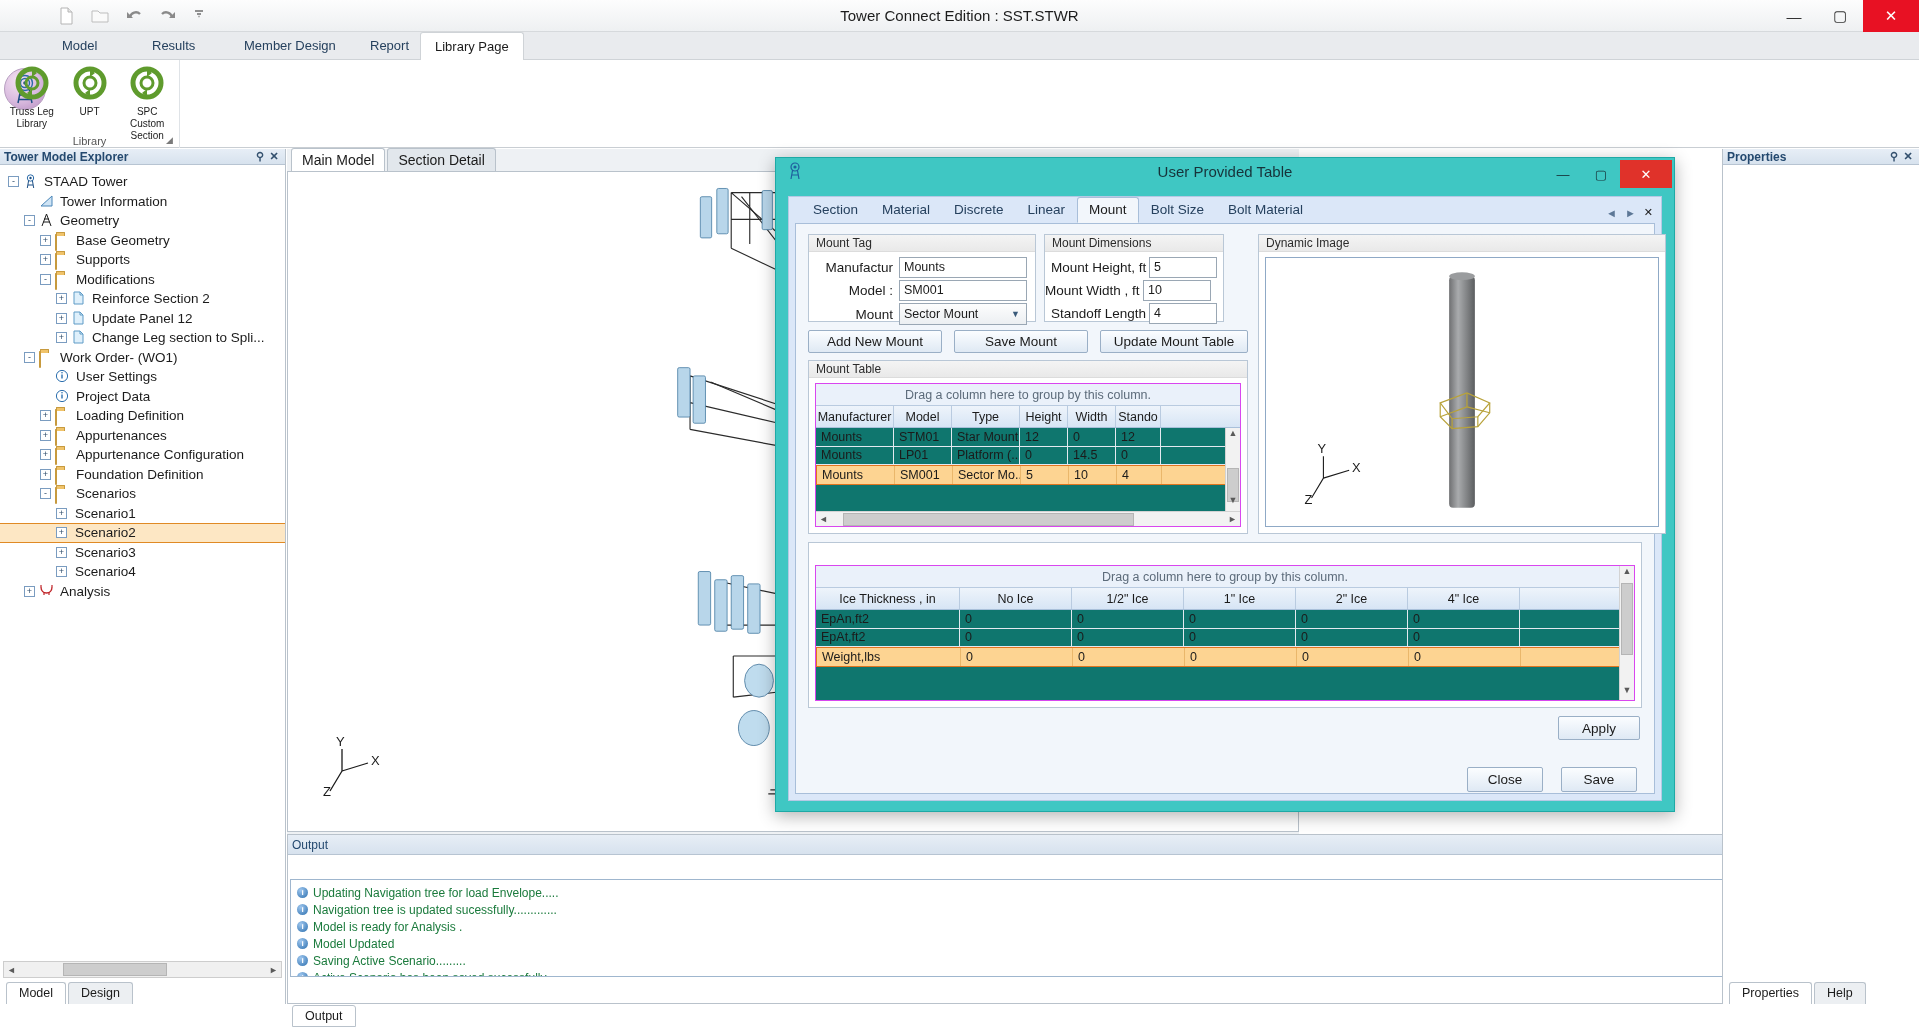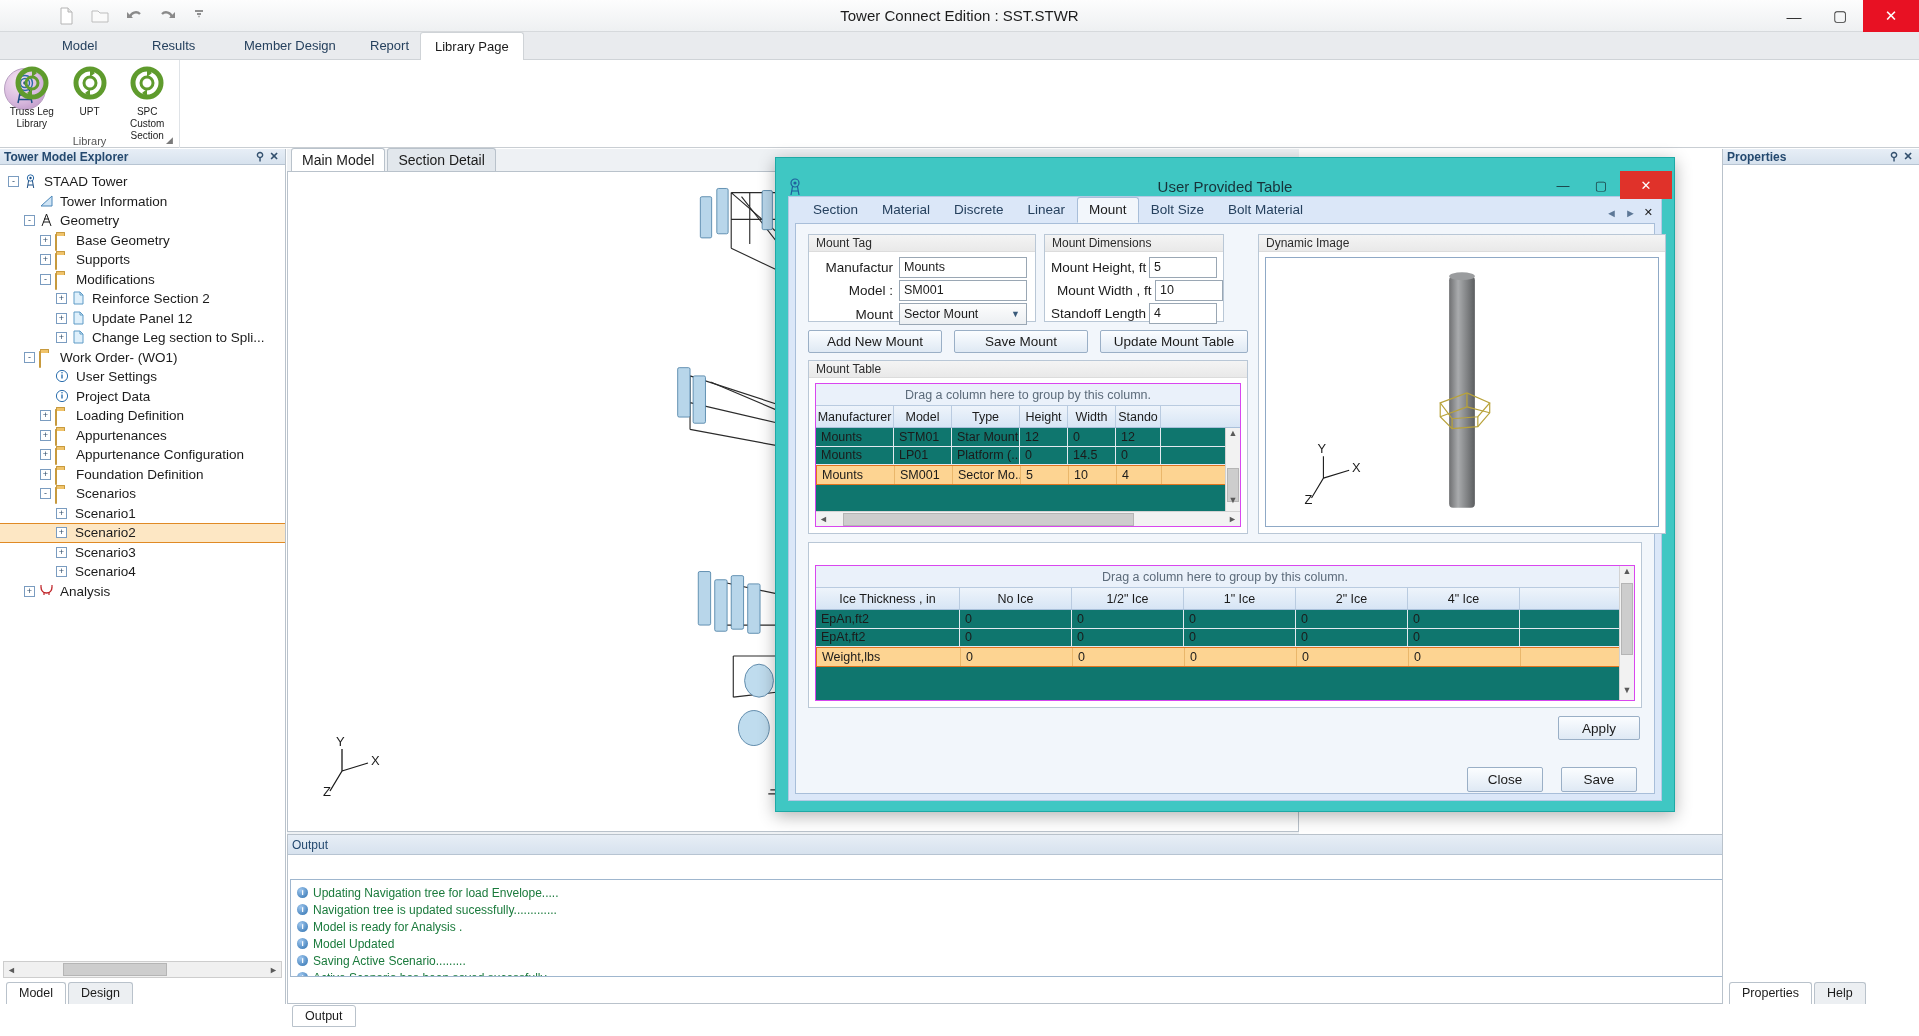--- a/index.html
+++ b/index.html
@@ -165,21 +165,21 @@
     position: absolute; right: 0; top: 149px; width: 197px; bottom: 32px;
     background: #ffffff; border-left: 1px solid #b9c2cb;
   }
   .rtabs { position: absolute; left: 0; right: 0; bottom: 0; height: 24px; display: flex; align-items: flex-end; padding-left: 6px; }
 
   
   .dialog {
     position: absolute; left: 775px; top: 157px; width: 900px; height: 655px;
     background: #3fc7c3; border: 1px solid #1ea9a5; box-shadow: 0 4px 16px rgba(0,0,0,.3);
   }
-  .dlg-title { height: 35px; display: flex; align-items: center; padding: 0 2px; position: relative; margin-top: 11px; }
+  .dlg-title { height: 35px; display: flex; align-items: flex-end; padding: 13px 2px; position: relative; }
   .dlg-title-text { position: absolute; left: 0; right: 0; text-align: center; font-size: 15px; color: #17333a; }
   .dlg-ico { width: 18px; height: 18px; margin-left: 8px; z-index: 2; }
   .dlg-btns { position: absolute; right: 2px; top: 2px; display: flex; z-index: 2; }
   .dlg-btn { width: 38px; height: 28px; display: flex; align-items: center; justify-content: center; font-size: 13px; color: #17333a; cursor: default; }
   .dlg-btn.close { background: #e0322a; color: #fff; width: 52px; }
 
   .dlg-inner {
     position: absolute; left: 12px; right: 12px; top: 38px; bottom: 10px;
     background: #dbe7f8; border: 1px solid #b5c9e4;
   }
@@ -698,21 +698,21 @@
             </div>
           </div>
         </div>
 
         <div class="gbox" style="left:248px; top:10px; width:180px; height:88px;">
           <div class="gbox-title">Mount Dimensions</div>
           <div class="frow" style="left:6px; top:22px;">
             <div class="flabel" style="width:96px; text-align:left">Mount Height, ft</div>
             <div class="finput" style="width:68px; margin-left:2px; display:flex; align-items:center;">5</div>
           </div>
-          <div class="frow" style="left:12px; top:45px;">
+          <div class="frow" style="left:0; top:45px;">
             <div class="flabel" style="width:96px; text-align:left">Mount Width , ft</div>
             <div class="finput" style="width:68px; margin-left:2px; display:flex; align-items:center;">10</div>
           </div>
           <div class="frow" style="left:6px; top:68px;">
             <div class="flabel" style="width:96px; text-align:left">Standoff Length</div>
             <div class="finput" style="width:68px; margin-left:2px; display:flex; align-items:center;">4</div>
           </div>
         </div>
 
         <div class="btn" style="position:absolute; left:12px; top:106px; width:134px; height:23px;">Add New Mount</div>

